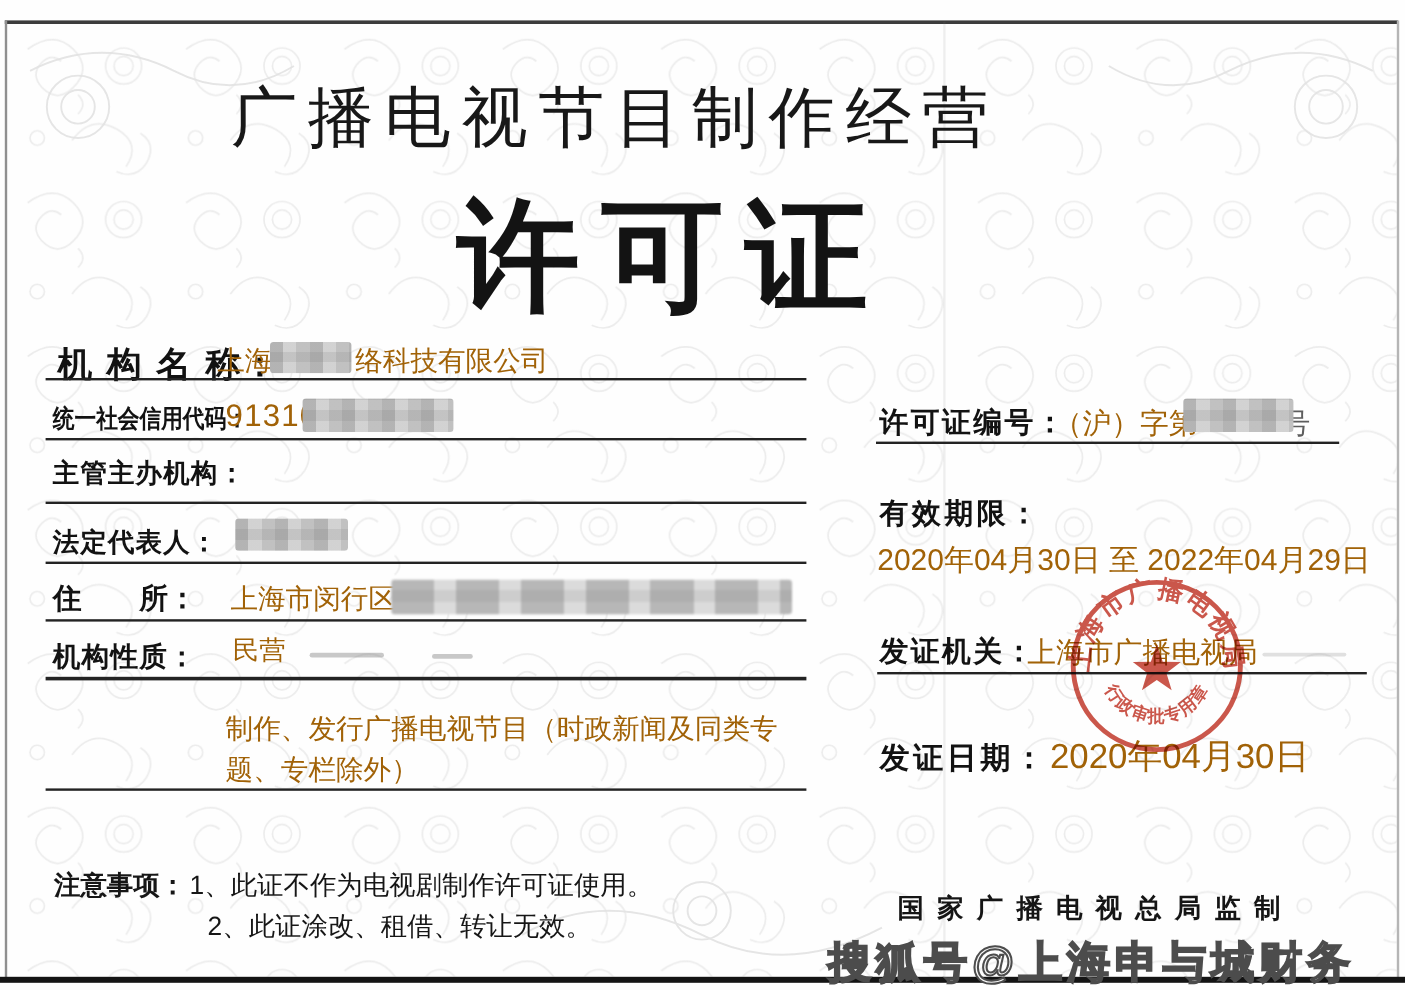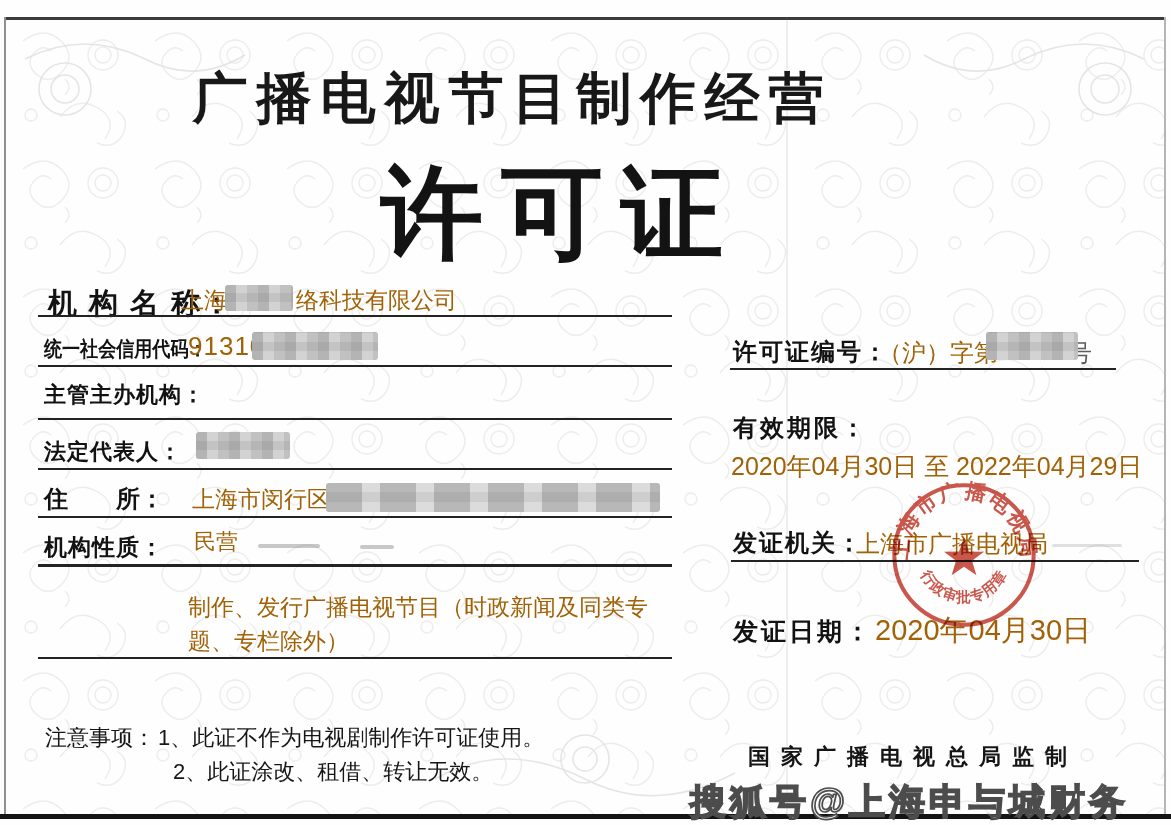--- a/index.html
+++ b/index.html
@@ -11,21 +11,21 @@
   
   .frame-top{left:4px;top:17px;width:1161px;height:2.5px;background:#3c3c3c;}
   .frame-left{left:4px;top:17px;width:1.5px;height:798px;background:#8f8f8f;}
   .frame-right{left:1164px;top:17px;width:1.5px;height:798px;background:#b5b5b5;}
   .frame-bottom{left:0;top:814px;width:1171px;height:5px;background:#141414;}
   .fold-line{left:786px;top:18px;width:2px;height:796px;background:rgba(120,120,120,0.12);}
   
   .damask{left:5px;top:19px;z-index:0;opacity:.85;}
   .content{position:absolute;inset:0;z-index:2;}
   
-  .title1{left:0;top:62px;width:1025px;text-align:center;font-size:55px;font-weight:700;
+  .title1{left:0;top:62px;width:1025px;text-align:center;font-size:55px;font-weight:400;
           letter-spacing:9px;color:#181818;}
   .title2{left:0;top:146px;width:1122px;text-align:center;font-size:102px;font-weight:800;
           letter-spacing:18px;color:#131313;}
   
   .lbl{font-weight:700;color:#121212;white-space:nowrap;}
   .val{color:#a16207;white-space:nowrap;}
   .uline{background:#232323;height:2px;}
   
   .pix{
     background-image:
@@ -136,21 +136,21 @@
     <div class="abs val" style="left:731px;top:450px;font-size:25px;">2020年04月30日 至 2022年04月29日</div>
 
     <div class="abs lbl" style="left:733px;top:527px;font-size:24px;letter-spacing:2px;">发证机关：</div>
     <div class="abs val" style="left:856px;top:528px;font-size:24px;">上海市广播电视局</div>
     <div class="abs dash" style="left:1052px;top:544px;width:70px;height:3px;opacity:.55;"></div>
     <div class="abs uline" style="left:731px;top:560px;width:408px;height:1.8px;"></div>
 
     <div class="abs lbl" style="left:733px;top:615px;font-size:25px;letter-spacing:3px;">发证日期：</div>
     <div class="abs val" style="left:875px;top:611px;font-size:29px;">2020年04月30日</div>
 
-    <div class="abs lbl notes-text" style="left:45px;top:723px;font-weight:400;">注意事项：</div>
+    <div class="abs lbl notes-text" style="left:45px;top:723px;font-weight:700;">注意事项：</div>
     <div class="abs notes-text" style="left:158px;top:723px;">1、此证不作为电视剧制作许可证使用。</div>
     <div class="abs notes-text" style="left:173px;top:757px;">2、此证涂改、租借、转让无效。</div>
 
     <div class="abs supervision" style="left:748px;top:742px;">国家广播电视总局监制</div>
     <div class="abs watermark" style="left:690px;top:778px;">搜狐号@上海申与城财务</div>
   </div>
 
   <svg class="abs stamp" width="162" height="162" viewBox="0 0 200 200">
     <g opacity="0.92">
       <circle cx="100" cy="100" r="86" fill="none" stroke="#c23527" stroke-width="5"></circle>

